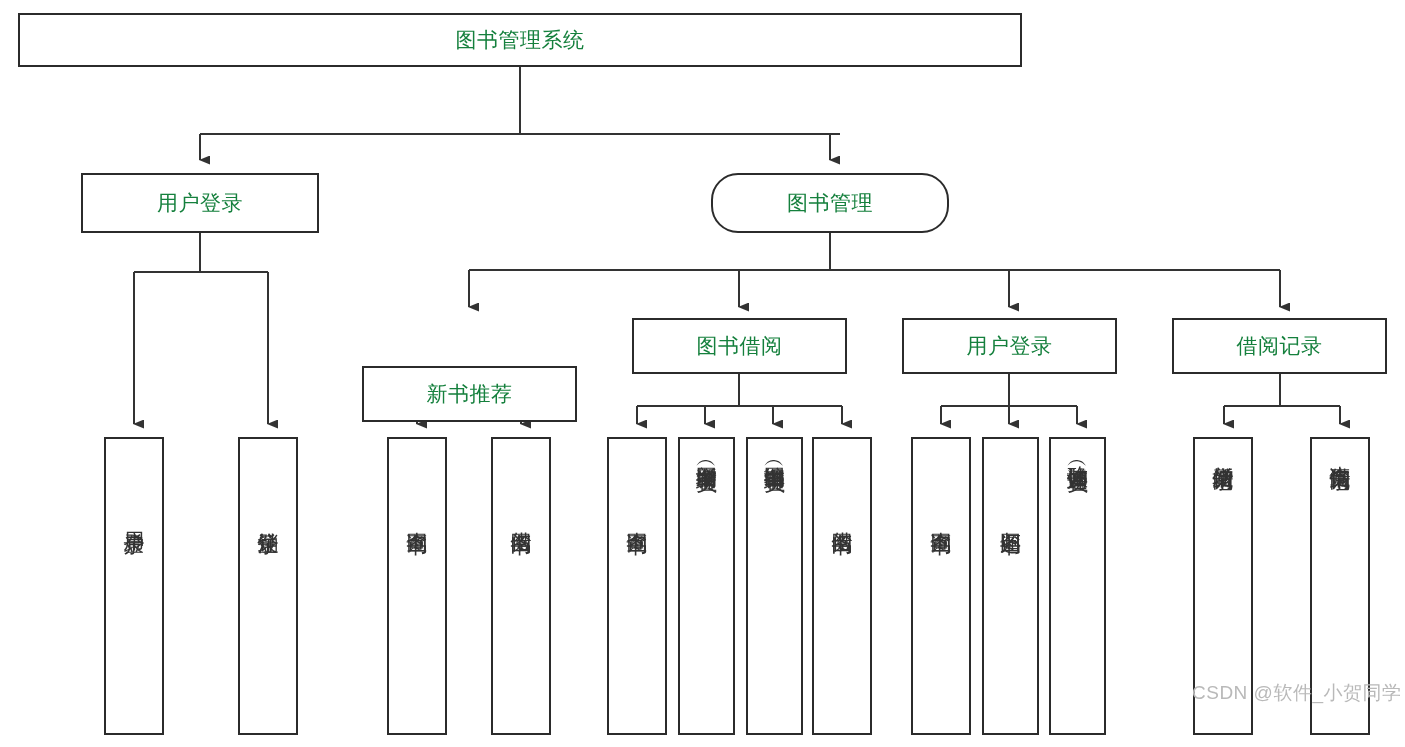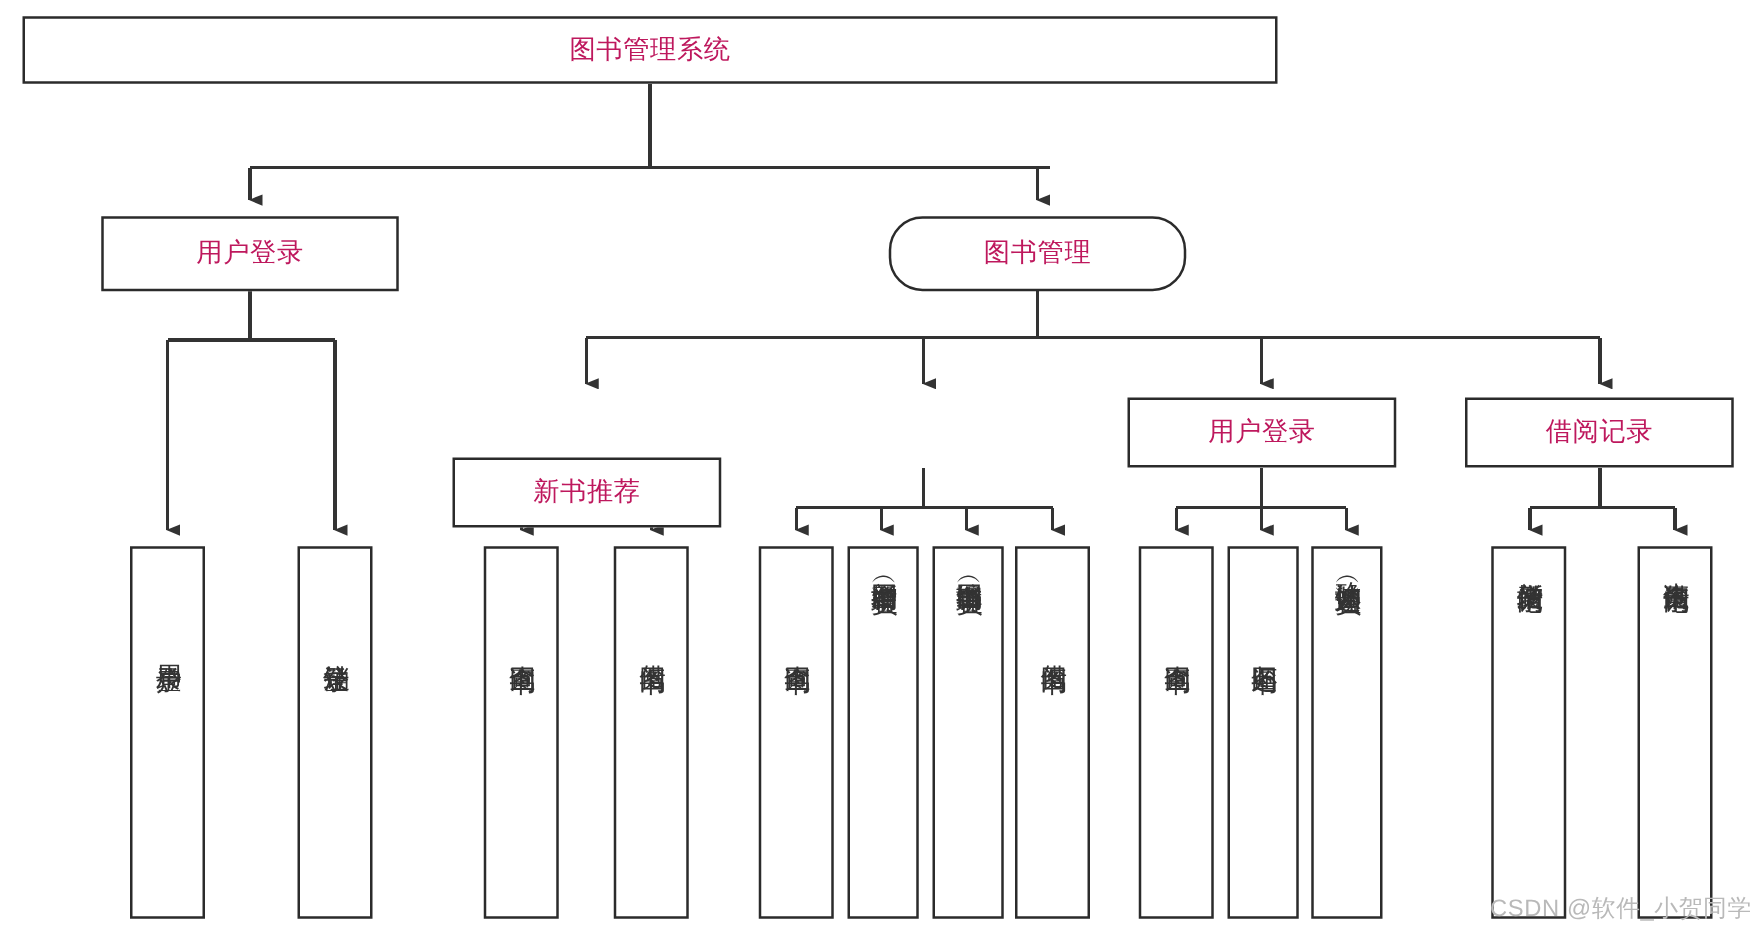--- a/index.html
+++ b/index.html
@@ -36,21 +36,21 @@
     color: #2f2f2f;
   }
   .node.h {
     
   }
   .node.h .label {
     font-size: 21px;
     line-height: 1.1;
     letter-spacing: 0.5px;
     white-space: nowrap;
-    color: #be185d;
+    color: #15803d;
   }
   .node.v {
     align-items: flex-start;
     justify-content: center;
     padding-top: 6px;
   }
   .node.v .label {
     font-size: 21px;
     line-height: 1.24;
     writing-mode: vertical-rl;
@@ -138,20 +138,23 @@
   </div>
 
   <div class="node h" style="left:711px; top:173px; width:238px; height:60px;border-radius:27px;">
     <span class="label">图书管理</span>
   </div>
 
   <div class="node h" style="left:362px; top:318px; width:215px; height:56px;margin-top:48px;">
     <span class="label">新书推荐</span>
   </div>
 
+  <div class="node h" style="left:632px; top:318px; width:215px; height:56px;">
+    <span class="label">图书借阅</span>
+  </div>
 
   <div class="node h" style="left:902px; top:318px; width:215px; height:56px;">
     <span class="label">用户登录</span>
   </div>
 
   <div class="node h" style="left:1172px; top:318px; width:215px; height:56px;justify-content:center;">
     <span class="label">借阅记录</span>
   </div>
 
   <div class="node v mid" style="left:104px; top:437px; width:60px; height:298px;">
@@ -199,15 +202,15 @@
   </div>
 
   <div class="node v top" style="left:1193px; top:437px; width:60px; height:298px;">
     <span class="label">新增借阅记录</span>
   </div>
 
   <div class="node v top" style="left:1310px; top:437px; width:60px; height:298px;">
     <span class="label">查询借阅记录</span>
   </div>
 
-  <div class="watermark" style="left:1192px; top:714px;">CSDN @软件_小贺同学</div>
+  <div class="watermark" style="left:1192px; top:680px;">CSDN @软件_小贺同学</div>
 
 </div>
 
 </body></html>

